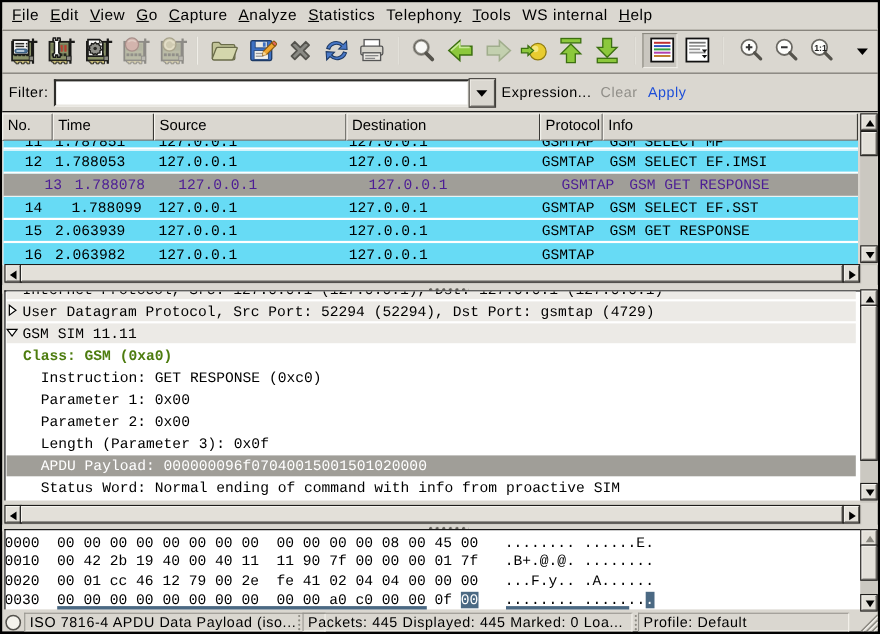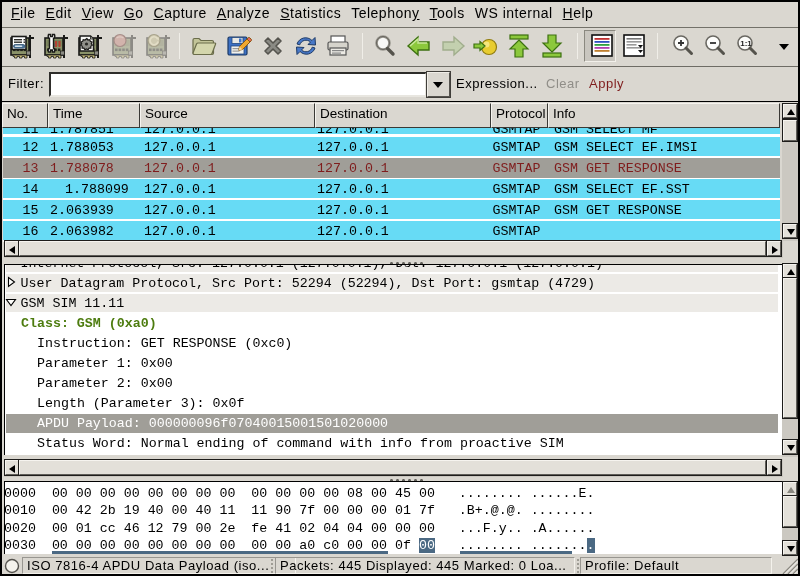--- a/index.html
+++ b/index.html
@@ -21,21 +21,21 @@
   border:1px solid; border-color:#f0eee8 #55534e #55534e #f0eee8; outline:1px solid #403e3a;}
 #fcombo .tri { position:absolute; left:5px; top:9px; width:0; height:0; border-left:5px solid transparent; border-right:5px solid transparent; border-top:6px solid #000; }
 #plist { position:absolute; left:0; top:99px; width:100%; height:140px; border-top:1px solid #000; background:#dad7d0; }
 .hcell { position:absolute; top:1px; height:25px; background:#dad7d0;
   border:1px solid; border-color:#f6f4ef #3a3935 #3a3935 #f6f4ef;
   font-size:13.5px; color:#000; line-height:19px; padding-left:4px; }
 #rows { position:absolute; left:1px; top:26px; width:777px; height:114px; overflow:hidden; background:#fff; }
 .prow { position:absolute; left:0; width:780px; height:21px; background:#67dbf5; border-bottom:2px solid #fff; }
 .prow span { position:absolute; top:3px; font-family:"Liberation Mono", monospace; font-size:13.3px; white-space:pre; color:#000; }
 .sel { background:#a09e98 !important; border-bottom:1px solid #fff !important; }
-.sel span { color:#7f1d1d; }
+.sel span { color:#4c1d95;margin-left:18px; }
 .sb-tr { position:absolute; background:#cbc8c1; }
 .sb-el { position:absolute; background:#e3e0d9; border:1px solid; border-color:#f6f4ef #5f5d58 #5f5d58 #f6f4ef; outline:1px solid #1e1d1b; }
 .arr { position:absolute; width:0; height:0; }
 .split { position:absolute; left:0; width:100%; background:#dad7d0; }
 .dots { position:absolute; left:388px; top:50%; margin-top:-1px; width:36px; height:3px;
   background-image:radial-gradient(circle at 1.5px 1.5px, #62605a 1.2px, transparent 1.7px);
   background-size:6px 3px; background-repeat:repeat-x; }
 #dpane { position:absolute; left:2px; top:262px; width:779px; height:191px; background:#fff;
   border-top:1px solid #000; border-left:1px solid #000; overflow:hidden; }
 .drow { position:absolute; left:0; width:900px; height:20px; }
@@ -240,21 +240,21 @@
       <span class="arr" style="left:777px; top:16px; border-left:5px solid transparent; border-right:5px solid transparent; border-top:6px solid #000;"></span>
     </div>
 <div id="fbar">
 <span class="ftxt" style="left:6px; color:#000;">Filter:</span>
 <div id="fentry"></div>
 <div id="fcombo">
         <span class="tri"></span>
       </div>
 <span class="ftxt" style="left:454px; color:#000;">Expression...</span>
 <span class="ftxt" style="left:544px; color:#908e88;">Clear</span>
-<span class="ftxt" style="left:587px; color:#7f1d1d;">Apply</span>
+<span class="ftxt" style="left:587px; color:#1d4ed8;">Apply</span>
 </div>
 <div id="plist">
       <div class="hcell" style="left:0px; width:46px;">No.</div>
       <div class="hcell" style="left:46px; width:92px;">Time</div>
       <div class="hcell" style="left:138px; width:175px;">Source</div>
       <div class="hcell" style="left:313px; width:176px;">Destination</div>
       <div class="hcell" style="left:489px; width:57px;">Protocol</div>
       <div class="hcell" style="left:546px; width:232px;">Info</div>
       <div id="rows">
         <div class="prow" style="top:-9px; height:17px;">

